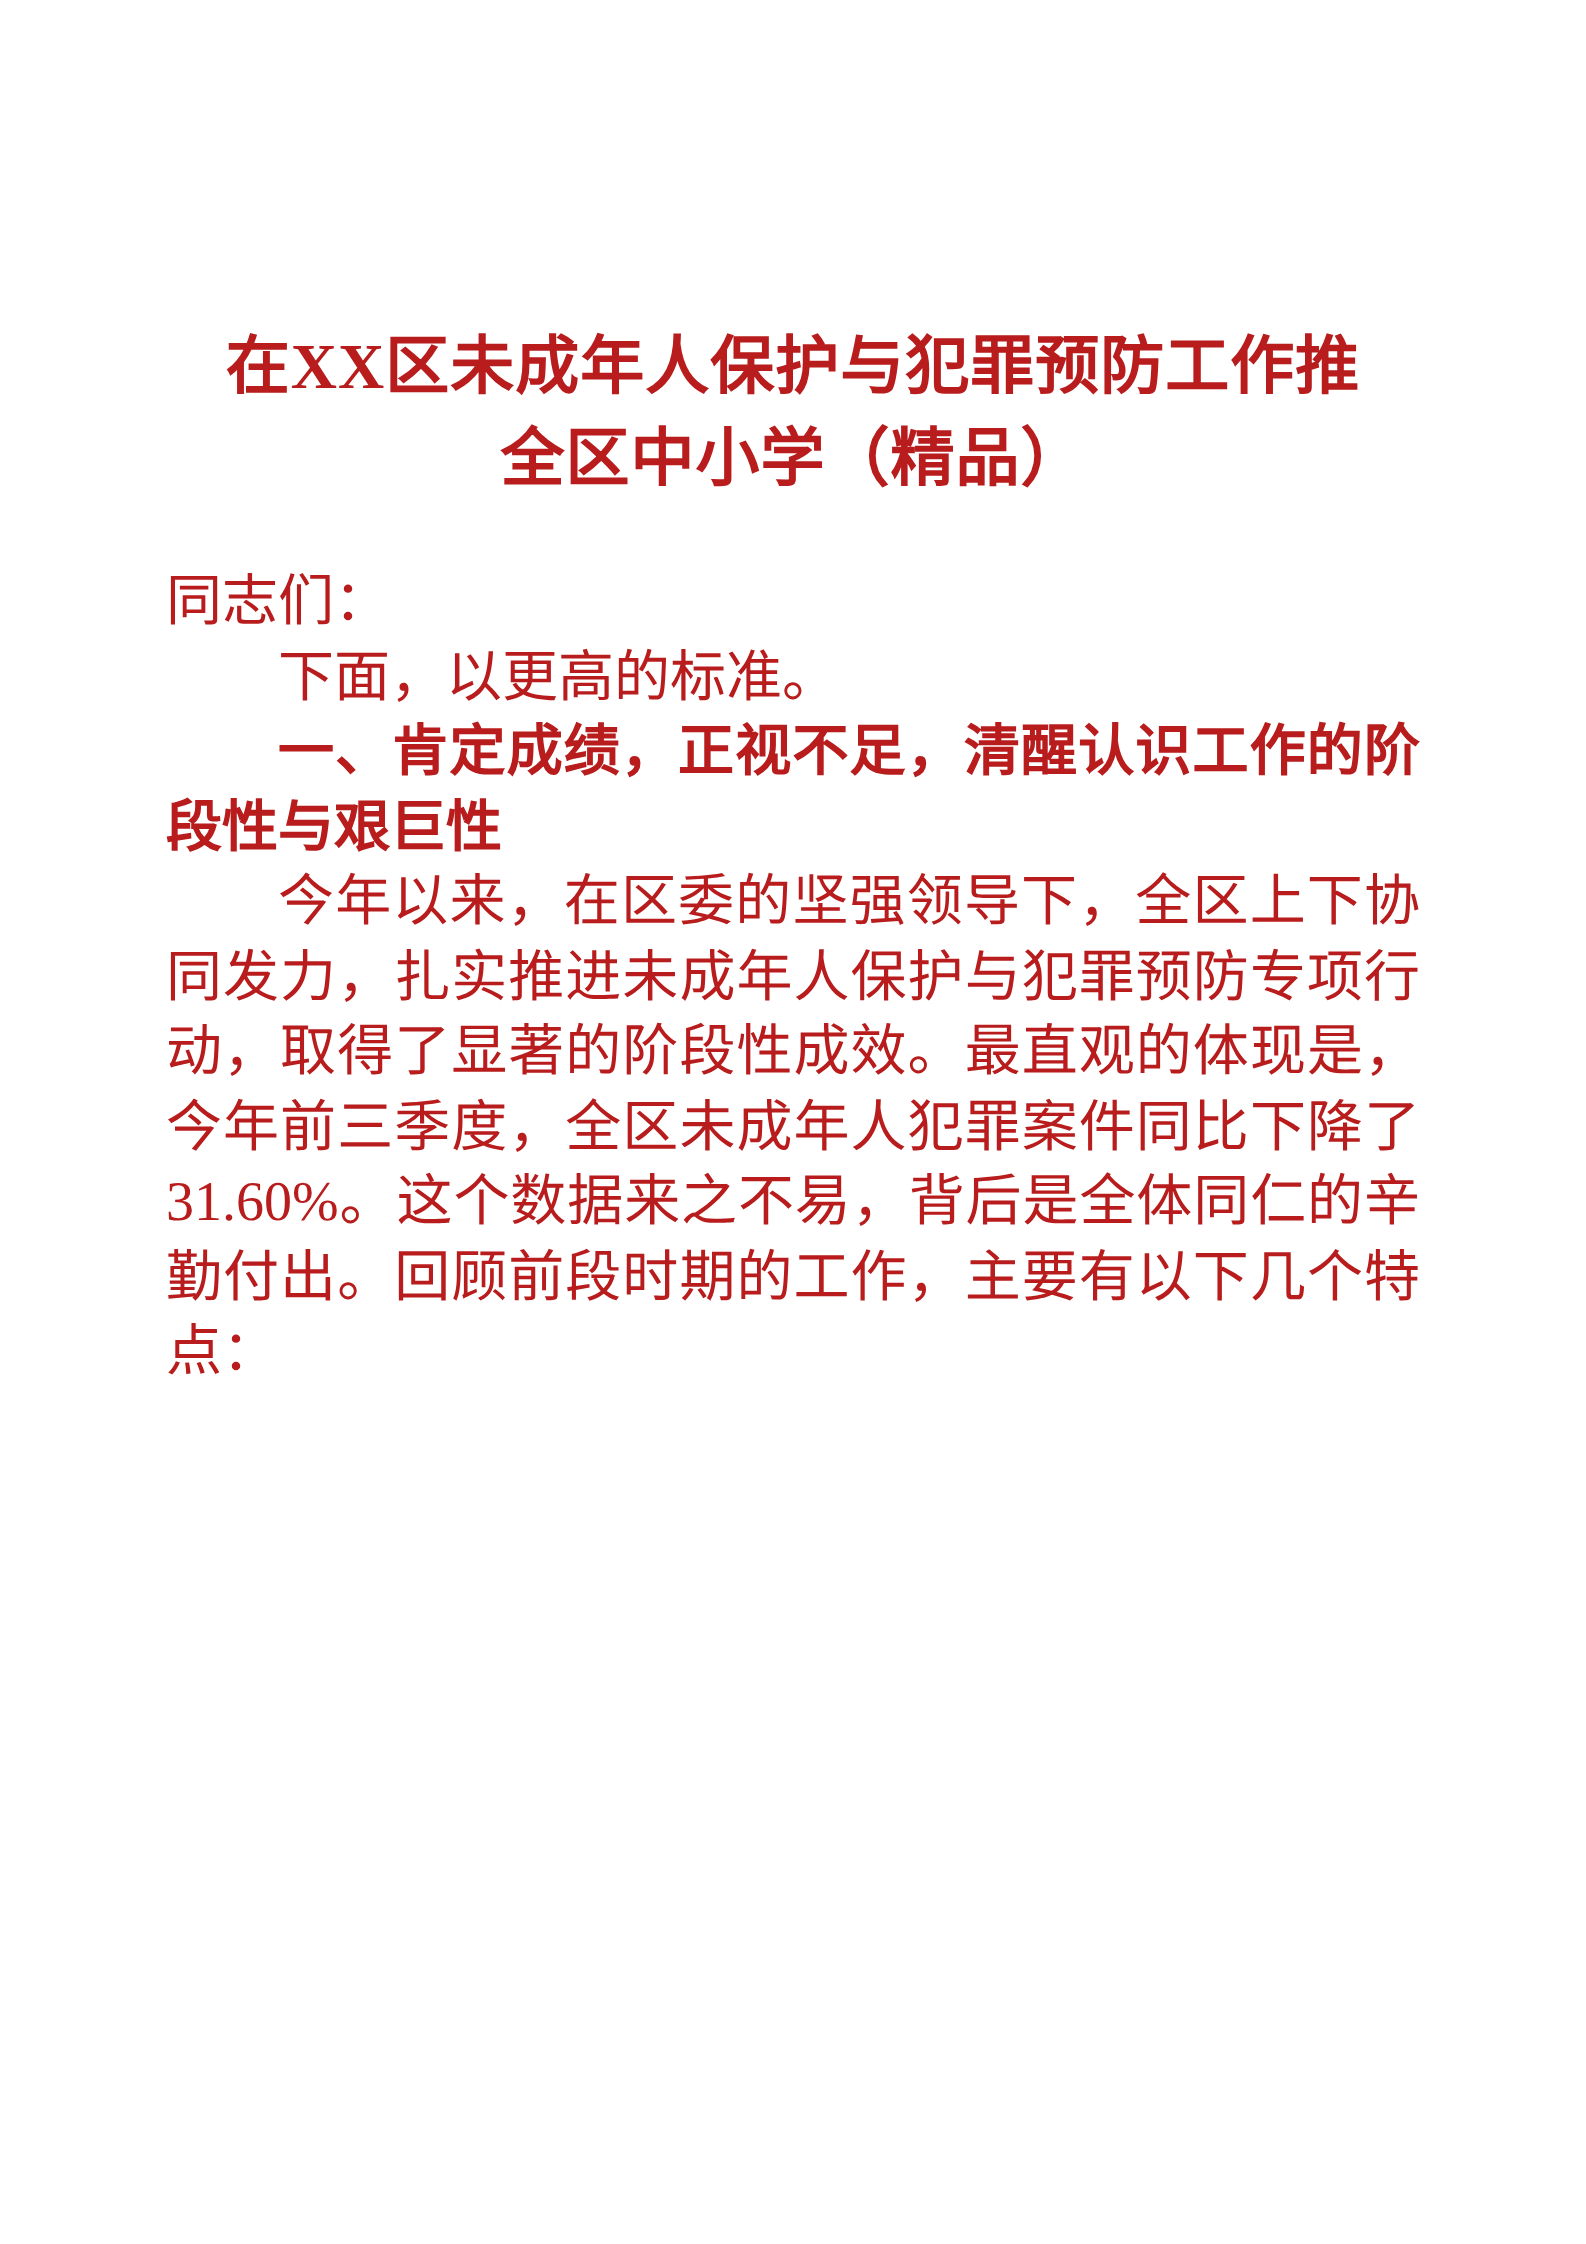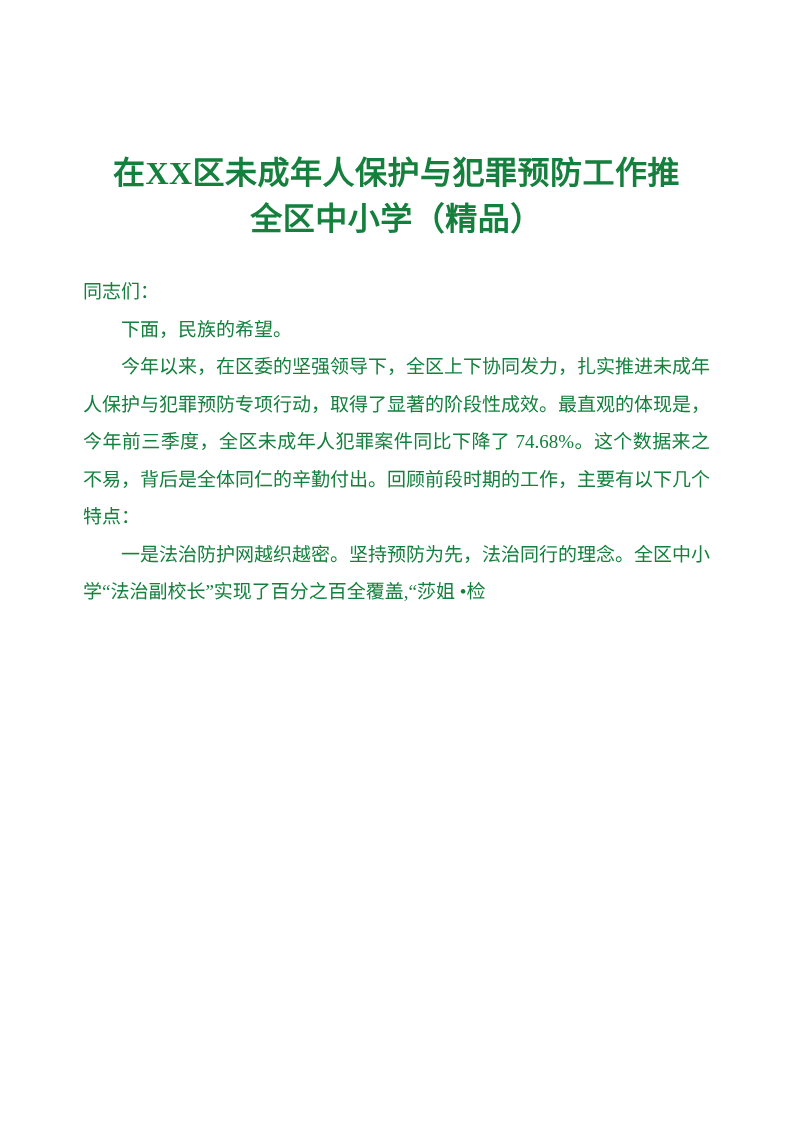--- a/index.html
+++ b/index.html
@@ -6,40 +6,40 @@
     margin: 0;
     padding: 0;
     background: #ffffff;
   }
   .page {
     position: relative;
     width: 793px;
     height: 1122px;
     margin: 0 auto;
     background: #ffffff;
-    color: #15803d;
+    color: #b91c1c;
     overflow: hidden;
     box-sizing: border-box;
-    padding: 8px 83px;
+    padding: 18px 83px;
     font-family: "Liberation Serif", "DejaVu Serif", serif;
   }
   .doc-title {
     margin: 142px 0 0 0;
     font-size: 32px;
     line-height: 46px;
     font-weight: 700;
     text-align: center;
     letter-spacing: 0.5px;
   }
   .doc-title .title-line {
     display: block;
   }
   .doc-body {
     margin-top: 31px;
-    font-size: 19px;
+    font-size: 28px;
     line-height: 37.5px;
     text-align: justify;
     text-justify: inter-ideograph;
   }
   .para {
     margin: 0;
     text-indent: 2em;
   }
   .para.salutation {
     text-indent: 0;
@@ -53,18 +53,18 @@
 
 <div class="page">
 
   <h1 class="doc-title">
     <span class="title-line">在XX区未成年人保护与犯罪预防工作推</span>
     <span class="title-line">全区中小学（精品）</span>
   </h1>
 
   <div class="doc-body">
     <p class="para salutation">同志们：</p>
-    <p class="para">下面，民族的希望。</p>
-    <p class="para">今年以来，在区委的坚强领导下，全区上下协同发力，扎实推进未成年人保护与犯罪预防专项行动，取得了显著的阶段性成效。最直观的体现是，今年前三季度，全区未成年人犯罪案件同比下降了 74.68%。这个数据来之不易，背后是全体同仁的辛勤付出。回顾前段时期的工作，主要有以下几个特点：</p>
-    <p class="para">一是法治防护网越织越密。坚持预防为先，法治同行的理念。全区中小学“法治副校长”实现了百分之百全覆盖,“莎姐 •检</p>
+    <p class="para">下面，以更高的标准。</p>
+    <p class="para heading">一、肯定成绩，正视不足，清醒认识工作的阶段性与艰巨性</p>
+    <p class="para">今年以来，在区委的坚强领导下，全区上下协同发力，扎实推进未成年人保护与犯罪预防专项行动，取得了显著的阶段性成效。最直观的体现是，今年前三季度，全区未成年人犯罪案件同比下降了 31.60%。这个数据来之不易，背后是全体同仁的辛勤付出。回顾前段时期的工作，主要有以下几个特点：</p>
   </div>
 
 </div>
 
 </body></html>

